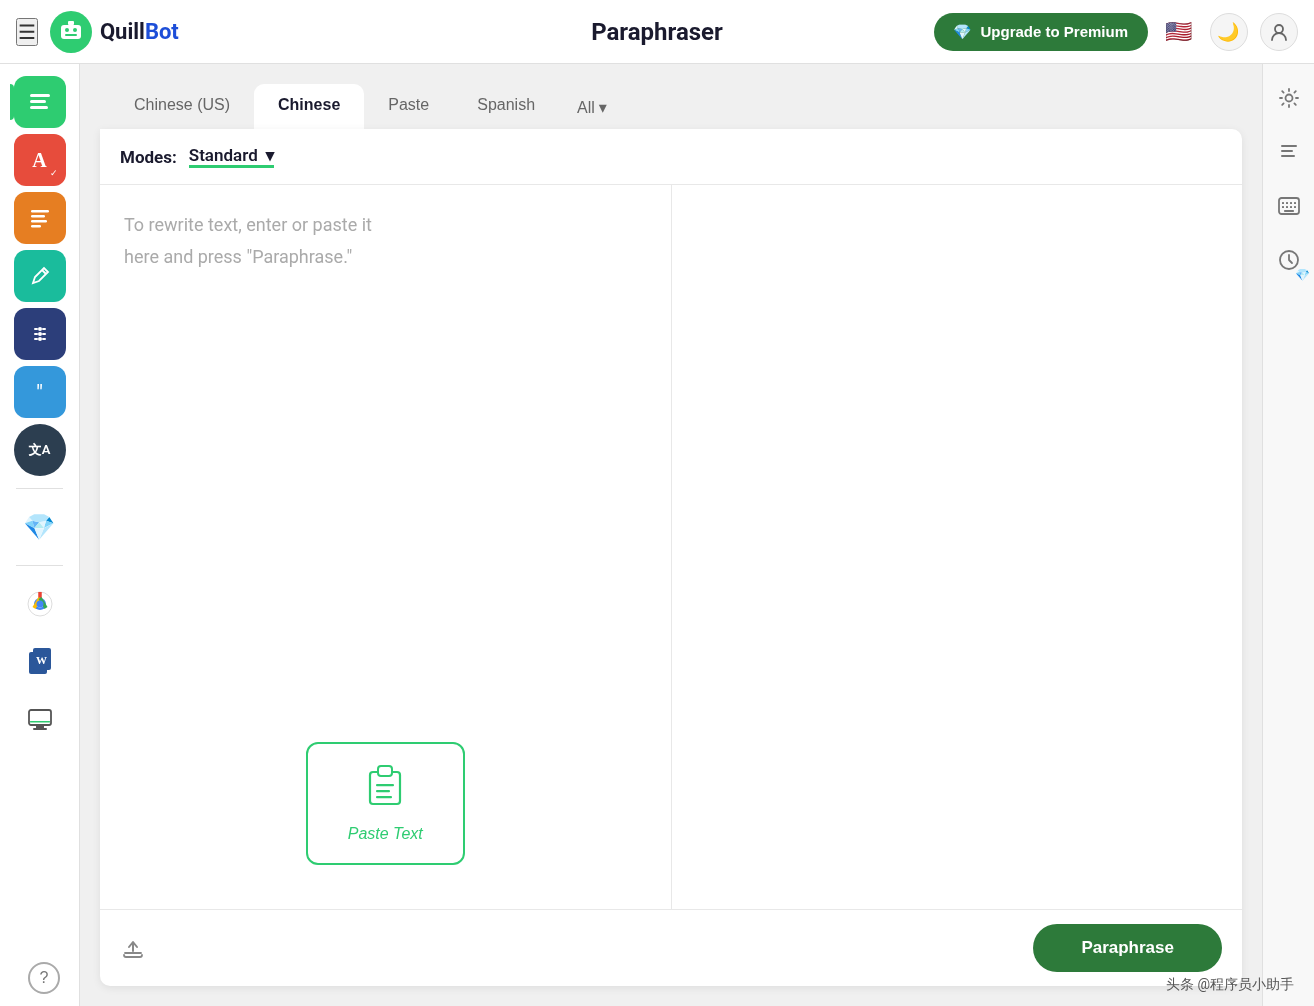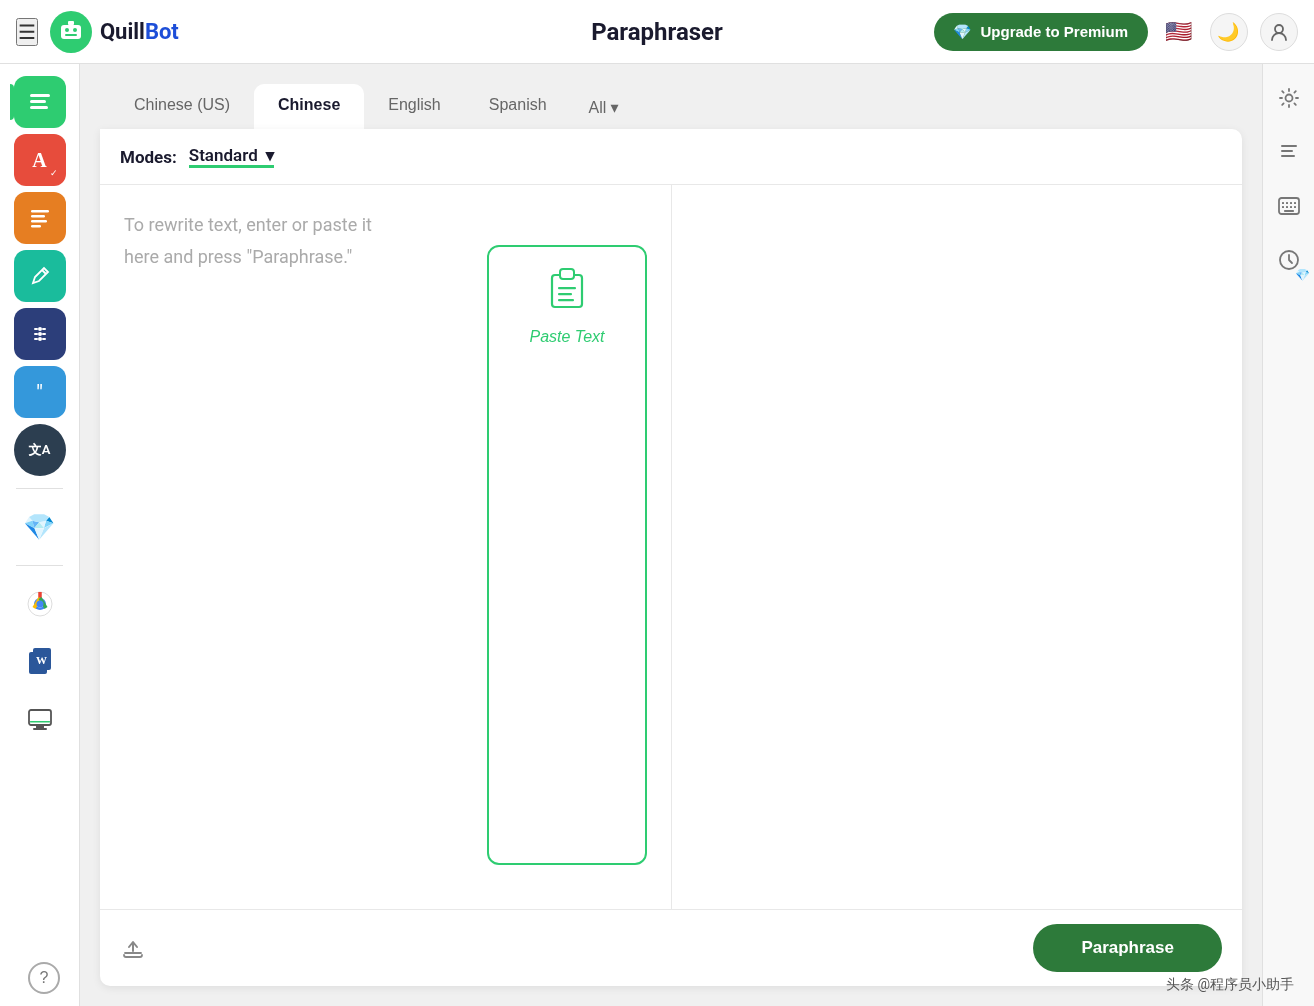--- a/index.html
+++ b/index.html
@@ -112,21 +112,21 @@
     .mode-select {
       display: flex; align-items: center; gap: 8px;
       font-size: 17px; font-weight: 600; color: #1a1a2e; cursor: pointer;
       border-bottom: 3px solid #2ecc71; padding-bottom: 0;
     }
 
     
     .editor-panels { display: flex; flex: 1; }
     .editor-input {
       flex: 1; padding: 24px; border-right: 1px solid #e8e8e8;
-      position: relative; display: flex; flex-direction: row; justify-content: space-between;
+      position: relative; display: flex; flex-direction: column; justify-content: space-between;
     }
     .editor-placeholder { font-size: 18px; color: #aaa; line-height: 1.8; flex: 1; }
     .editor-output { flex: 1; padding: 24px; }
 
     
     .paste-btn {
       display: flex; flex-direction: column; align-items: center;
       gap: 10px; padding: 20px 40px; border: 2px solid #2ecc71;
       border-radius: 12px; background: white; cursor: pointer;
       margin: 20px auto; width: fit-content;
@@ -293,21 +293,21 @@
         <rect x="3" y="14" width="20" height="1.5" fill="#2ecc71" rx="0.5"></rect>
       </svg>
     </div>
   </div>
 
   <div class="content-area">
 
     <div class="lang-tabs">
       <button class="lang-tab">Chinese (US)</button>
       <button class="lang-tab active">Chinese</button>
-      <button class="lang-tab">English</button>
+      <button class="lang-tab">Paste</button>
       <button class="lang-tab">Spanish</button>
       <button class="all-tab">
         <span>All</span>
         <span>▾</span>
       </button>
     </div>
 
     <div class="editor-card">
       <div class="editor-toolbar">
         <span class="modes-label">Modes:</span>

